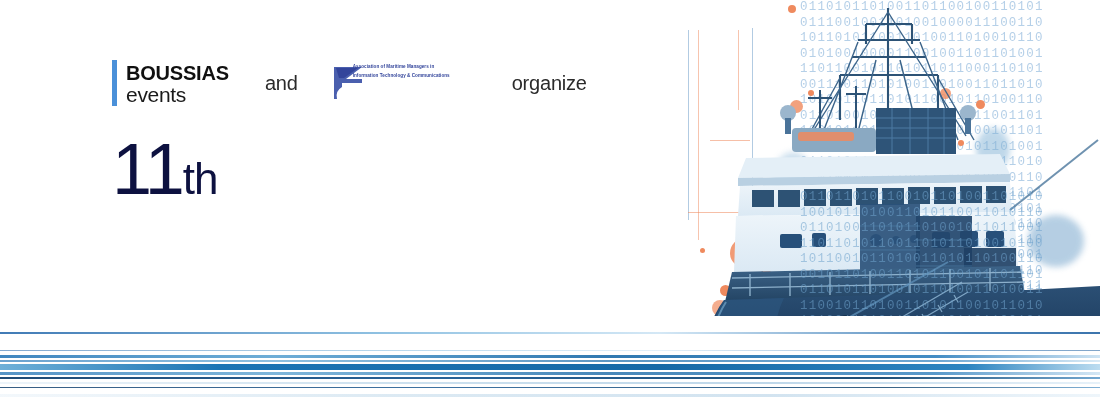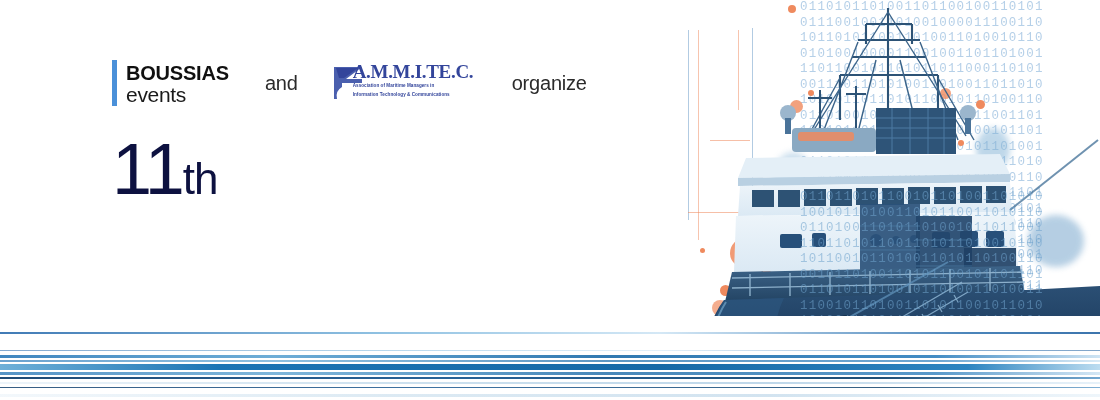--- a/index.html
+++ b/index.html
@@ -123,21 +123,20 @@
       </div>
 
       <span class="conn-word conn-and">and</span>
 
       <div class="ammitec-logo">
         <svg class="ammitec-mark" viewBox="0 0 34 38">
           <path d="M2 3 L30 3 L14 15 L30 15 L30 19 L10 19 L10 23 Q3 27 5 35 L2 35 Z" fill="#4a5fae"></path>
           <path d="M4 4 L26 4 L12 14 L7 14 Z" fill="#33459b"></path>
         </svg>
         <div class="ammitec-txt">
-          <div class="ammitec-name">A.M.M.I.TE.C.</div>
           <div class="ammitec-tag">Association of Maritime Managers in</div>
           <div class="ammitec-tag">Information Technology &amp; Communications</div>
         </div>
       </div>
 
       <span class="conn-word conn-organize">organize</span>
     </div>
 
     <div class="headline">
       <div class="line1">

